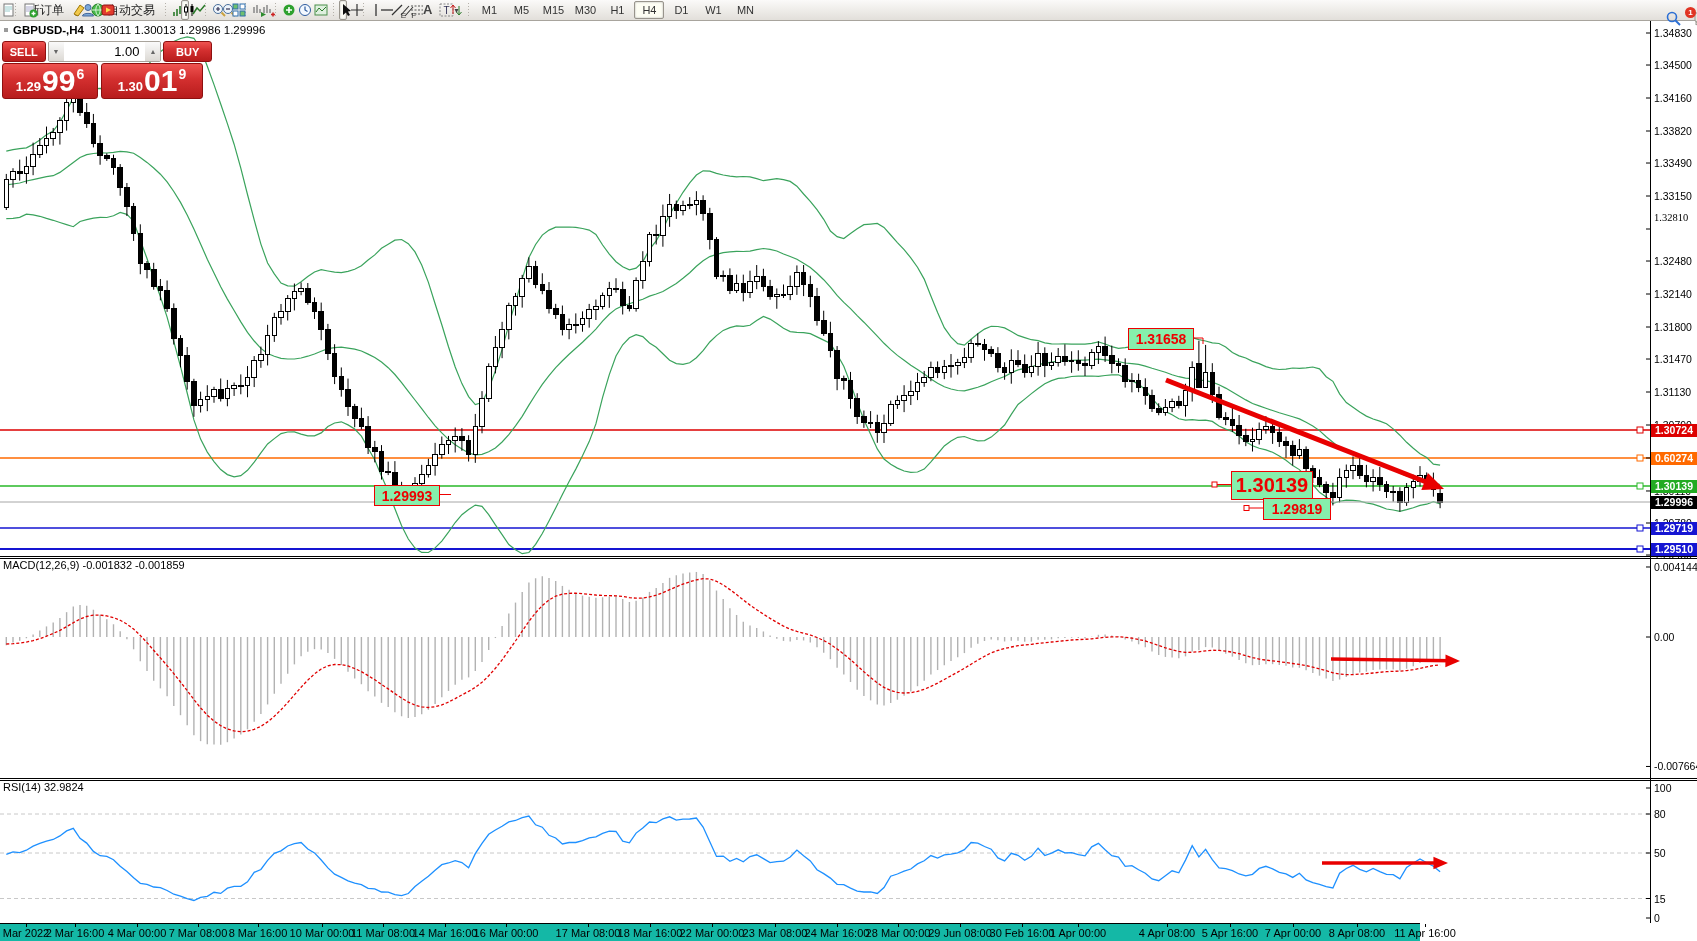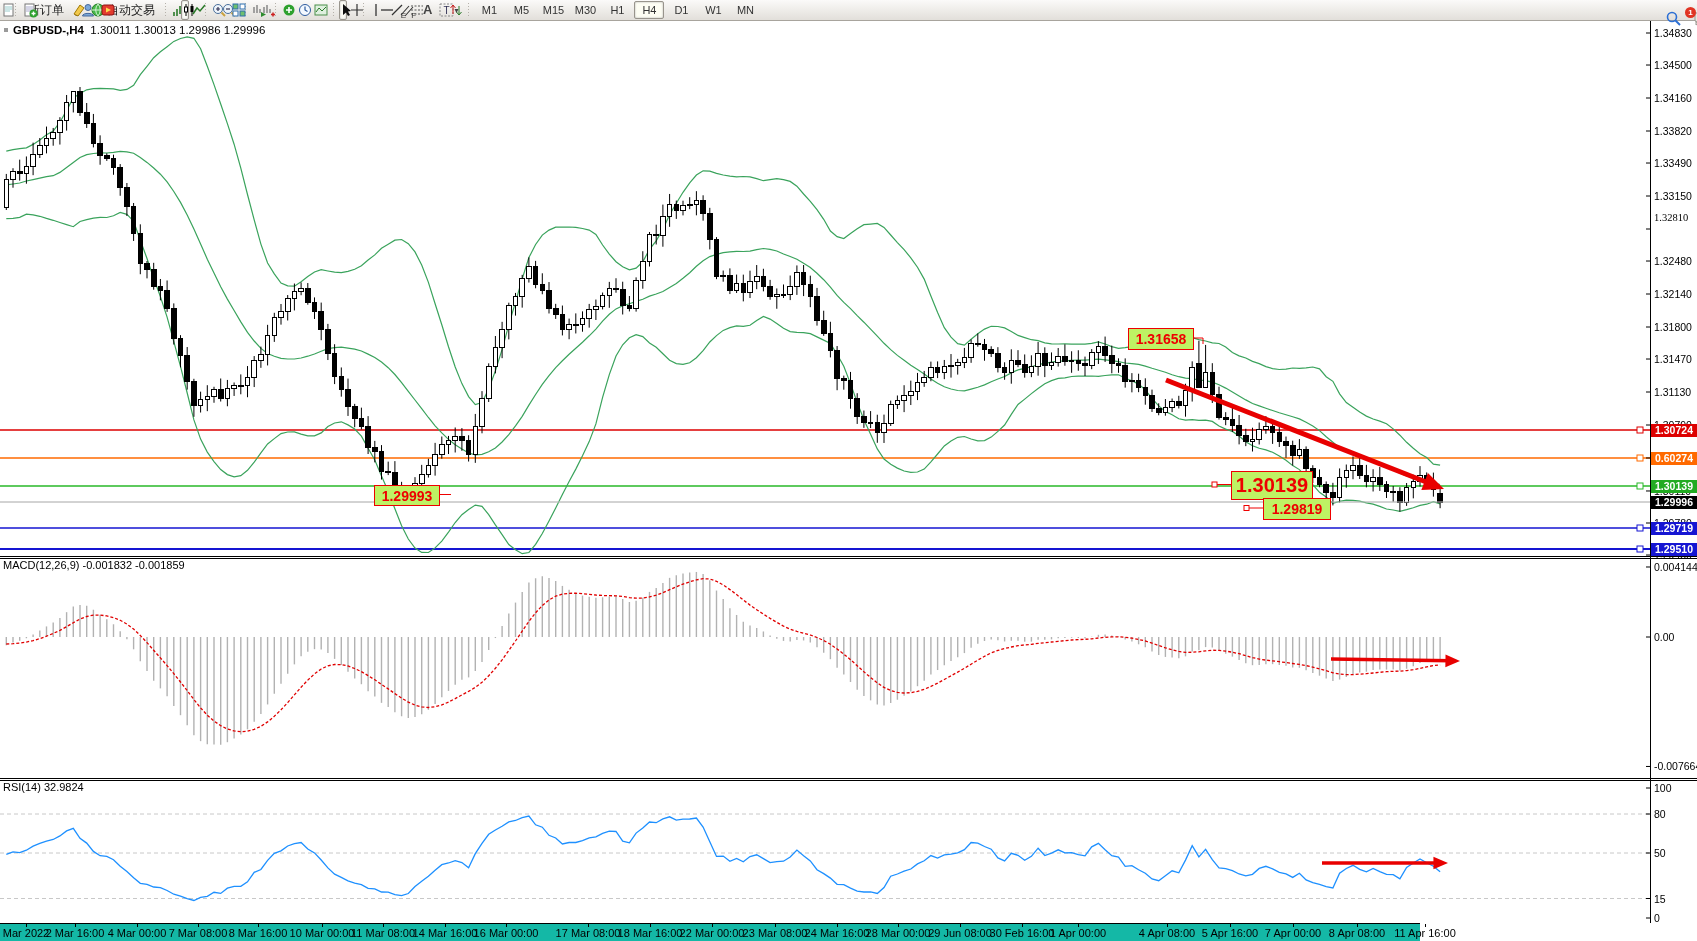--- a/index.html
+++ b/index.html
@@ -24,21 +24,21 @@
   .tfbtn.active{background:#fdfdf3;border-color:#98948c;box-shadow:inset 0 0 2px #aaa;}
   #tbright{position:absolute;right:4px;top:1px;display:flex;align-items:center;height:18px;}
   #notifybadge{position:absolute;right:-3px;top:-3px;background:#e03423;color:#fff;border-radius:50%;
                width:11px;height:11px;font-size:8px;line-height:11px;text-align:center;font-weight:bold;}
   
   svg{position:absolute;left:0;overflow:hidden;display:block;}
   svg text{font-family:"Liberation Sans","DejaVu Sans",sans-serif;}
   #axisLabels span{position:absolute;left:1654px;width:43px;font-size:10.5px;color:#000;transform:translateY(-50%);}
   .ptag{position:absolute;left:1651px;width:46px;height:13px;line-height:13px;color:#fff;
         font-size:10.5px;font-weight:bold;text-align:center;z-index:30;}
-  .ann{position:absolute;border:1px solid #ee0000;background:#bef264;color:#ee0000;font-weight:bold;
+  .ann{position:absolute;border:1px solid #ee0000;background:#86efac;color:#ee0000;font-weight:bold;
        display:flex;align-items:center;justify-content:center;z-index:25;}
   #chartTitle{position:absolute;left:4px;top:24px;font-size:11.5px;color:#000;z-index:26;}
   #chartTitle .dot{display:inline-block;width:4px;height:4px;background:#9a9a9a;margin-right:5px;vertical-align:2px;}
   .panelabel{position:absolute;left:3px;font-size:11px;color:#000;z-index:26;}
   
   #tradePanel{position:absolute;left:2px;top:41px;z-index:35;width:210px;}
   .tp-row1{display:flex;height:21px;}
   .redbtn{background:linear-gradient(#ef5350,#d32f2f 45%,#b71c1c);border:1px solid #8e1010;border-radius:3px;
           color:#fff;font-weight:bold;font-size:11px;display:flex;align-items:center;justify-content:center;}
   #sellBtn{width:42px;}
@@ -1075,20 +1075,43 @@
       <span class="ann" style="left: 1263px; top: 498px; width: 66px; height: 20px; font-size: 14px;">1.29819</span>
       <span class="ann" style="left: 374px; top: 485px; width: 64px; height: 19px; font-size: 14px;">1.29993</span>
     </div>
 
   <div id="chartTitle">
     <span class="dot"></span><b><span>GBPUSD-,H4</span></b>&nbsp;&nbsp;<span>1.30011 1.30013 1.29986 1.29996</span>
   </div>
   <div class="panelabel" style="top:559px;">MACD(12,26,9) -0.001832 -0.001859</div>
   <div class="panelabel" style="top:781px;">RSI(14) 32.9824</div>
 
+  <div id="tradePanel">
+    <div class="tp-row1">
+      <div id="sellBtn" class="redbtn">SELL</div>
+      <div id="volBox">
+        <div class="spin">▼</div>
+        <div id="volVal">1.00</div>
+        <div class="spin">▲</div>
+      </div>
+      <div id="buyBtn" class="redbtn">BUY</div>
+    </div>
+    <div class="tp-row2">
+      <div id="bidBox" class="redbtn bigprice">
+        <span class="bp-small">1.29</span>
+        <span class="bp-big">99</span>
+        <span class="bp-sup">6</span>
+      </div>
+      <div id="askBox" class="redbtn bigprice">
+        <span class="bp-small">1.30</span>
+        <span class="bp-big">01</span>
+        <span class="bp-sup">9</span>
+      </div>
+    </div>
+  </div>
 
   <div id="dateAxis">
       <span style="left: 26px;">Mar 2022</span>
       <i style="left: 26px;"></i>
       <span style="left: 75px;">2 Mar 16:00</span>
       <i style="left: 75px;"></i>
       <span style="left: 137px;">4 Mar 00:00</span>
       <i style="left: 137px;"></i>
       <span style="left: 198px;">7 Mar 08:00</span>
       <i style="left: 198px;"></i>

